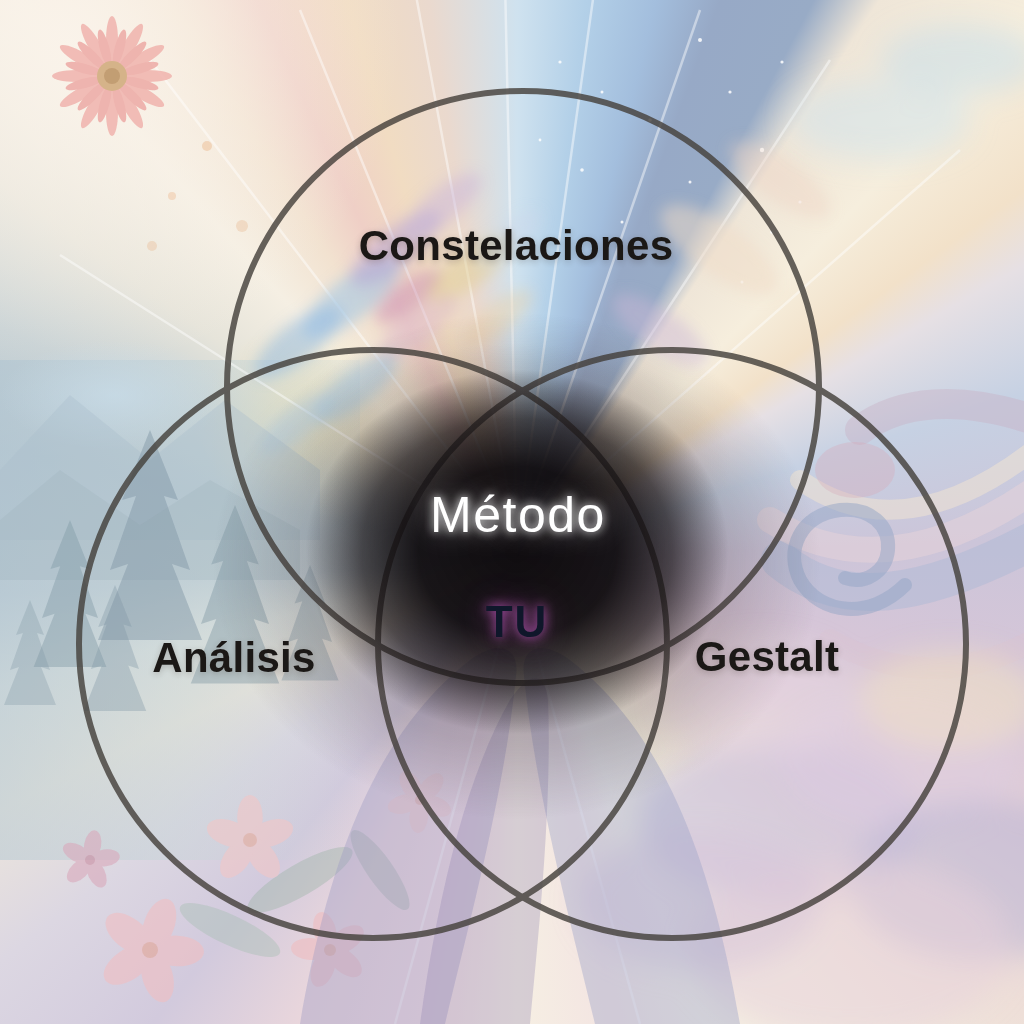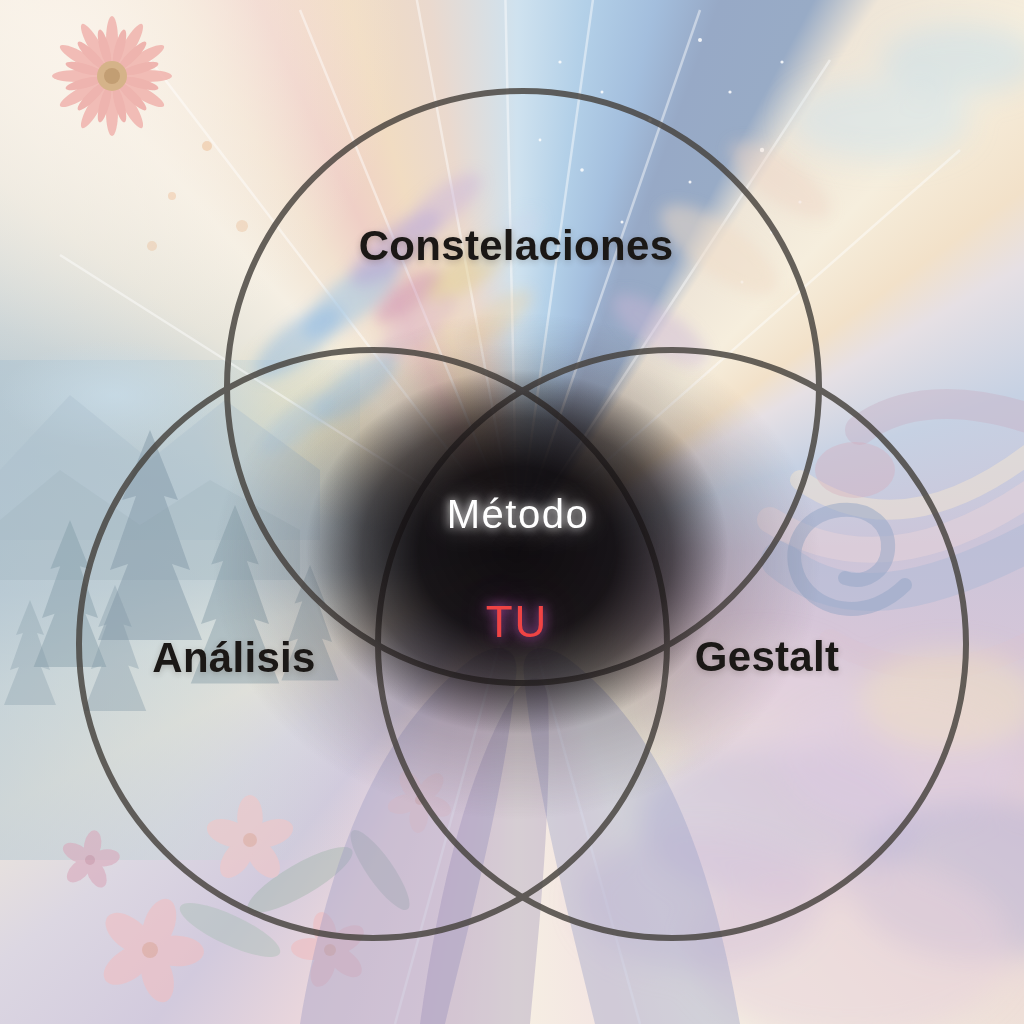--- a/index.html
+++ b/index.html
@@ -55,27 +55,27 @@
     text-align:left;font-weight:700;font-size:42px;line-height:1.17;
     color:#1b1816;letter-spacing:.3px;white-space:nowrap;
     text-shadow:0 2px 6px rgba(45,32,22,.22);
   }
   #label-top{left:516px;top:246px;}
   #label-left{left:234px;top:658px;}
   #label-right{left:767px;top:657px;}
 
   .center-title{
     position:absolute;left:518px;top:515px;transform:translate(-50%,-50%);
-    text-align:left;font-weight:400;font-size:40px;line-height:1.14;
+    text-align:left;font-weight:400;font-size:50px;line-height:1.14;
     color:#ffffff;letter-spacing:1.5px;white-space:nowrap;
     text-shadow:0 0 10px rgba(255,255,255,.95),0 0 28px rgba(255,255,255,.55);
   }
   .center-highlight{
     position:absolute;left:517px;top:622px;transform:translate(-50%,-50%);
-    font-weight:400;font-size:44px;color:#ef4444;letter-spacing:2px;white-space:nowrap;
+    font-weight:700;font-size:44px;color:#0f172a;letter-spacing:2px;white-space:nowrap;
     text-shadow:0 0 12px rgba(225,103,224,.85),0 0 32px rgba(225,103,224,.45);
   }
 </style>
 </head>
 <body>
 
 <div class="stage">
 
   <div class="layer bg"></div>
   <div class="layer corner-tl"></div>

